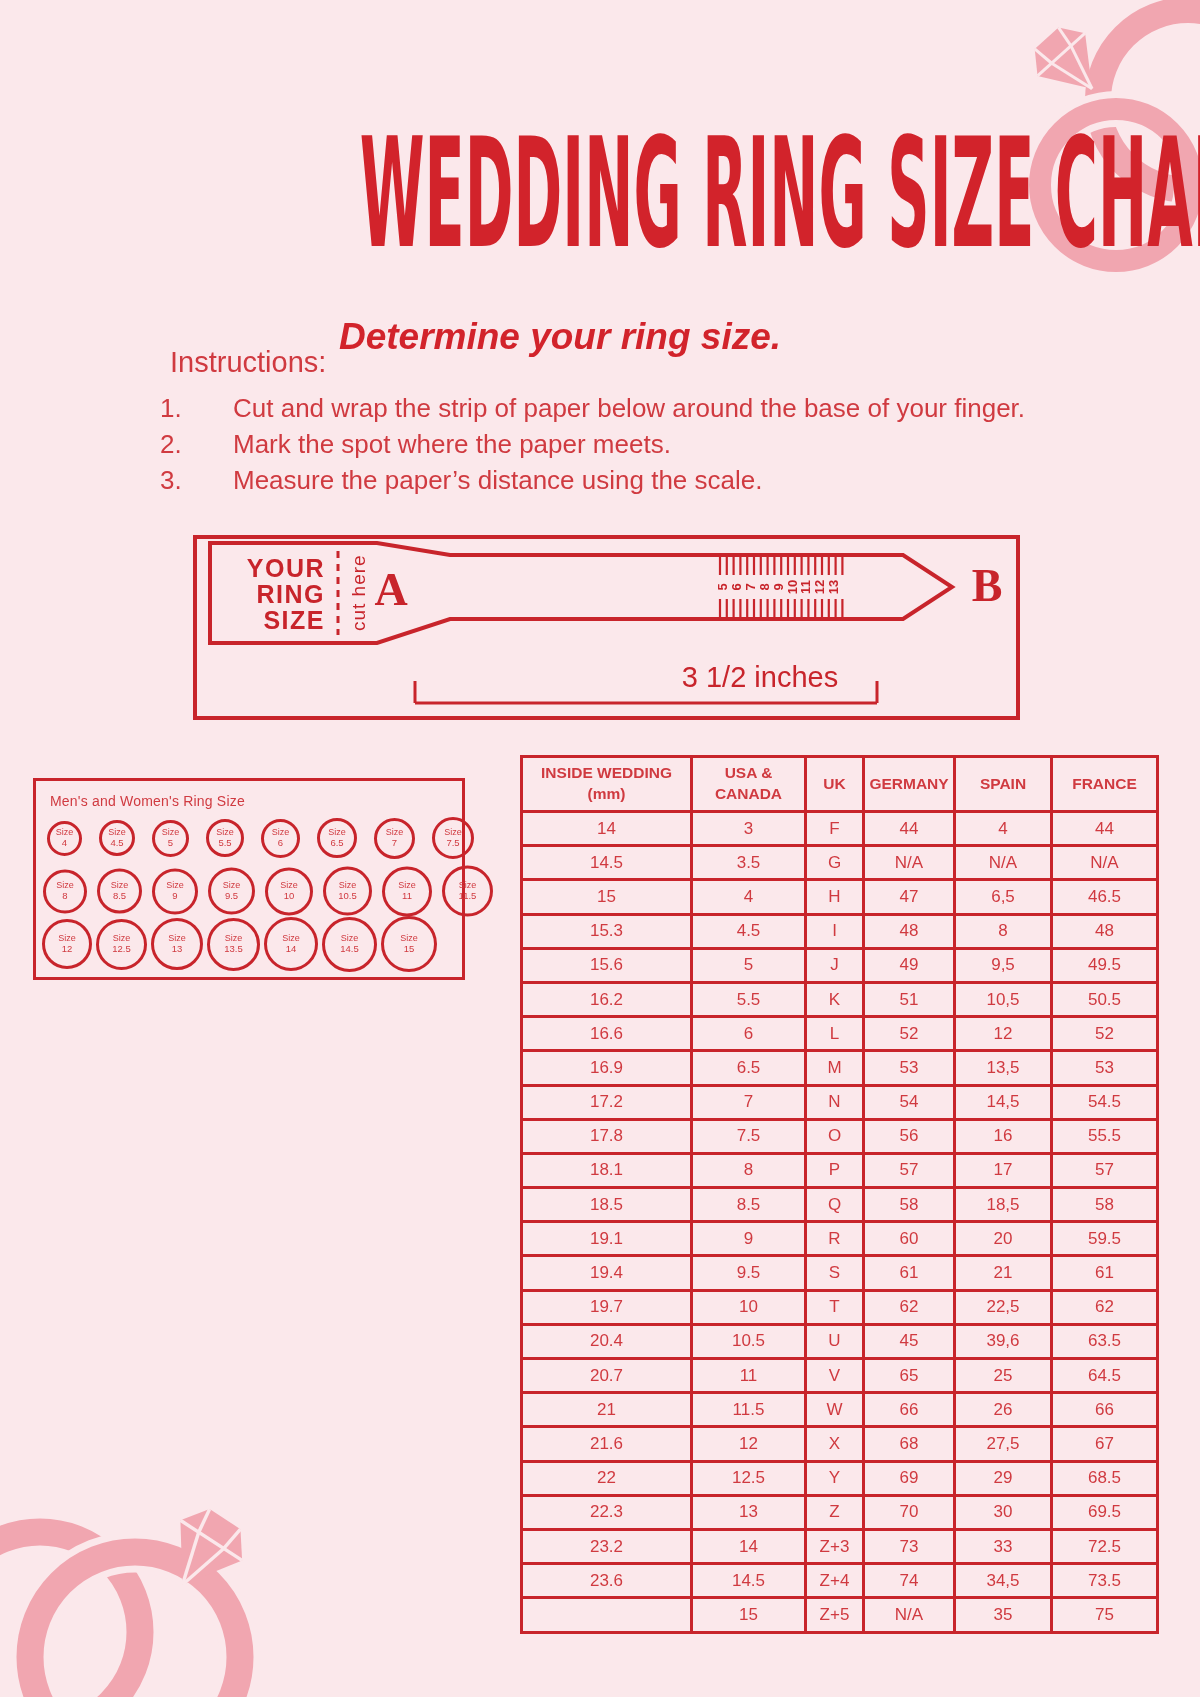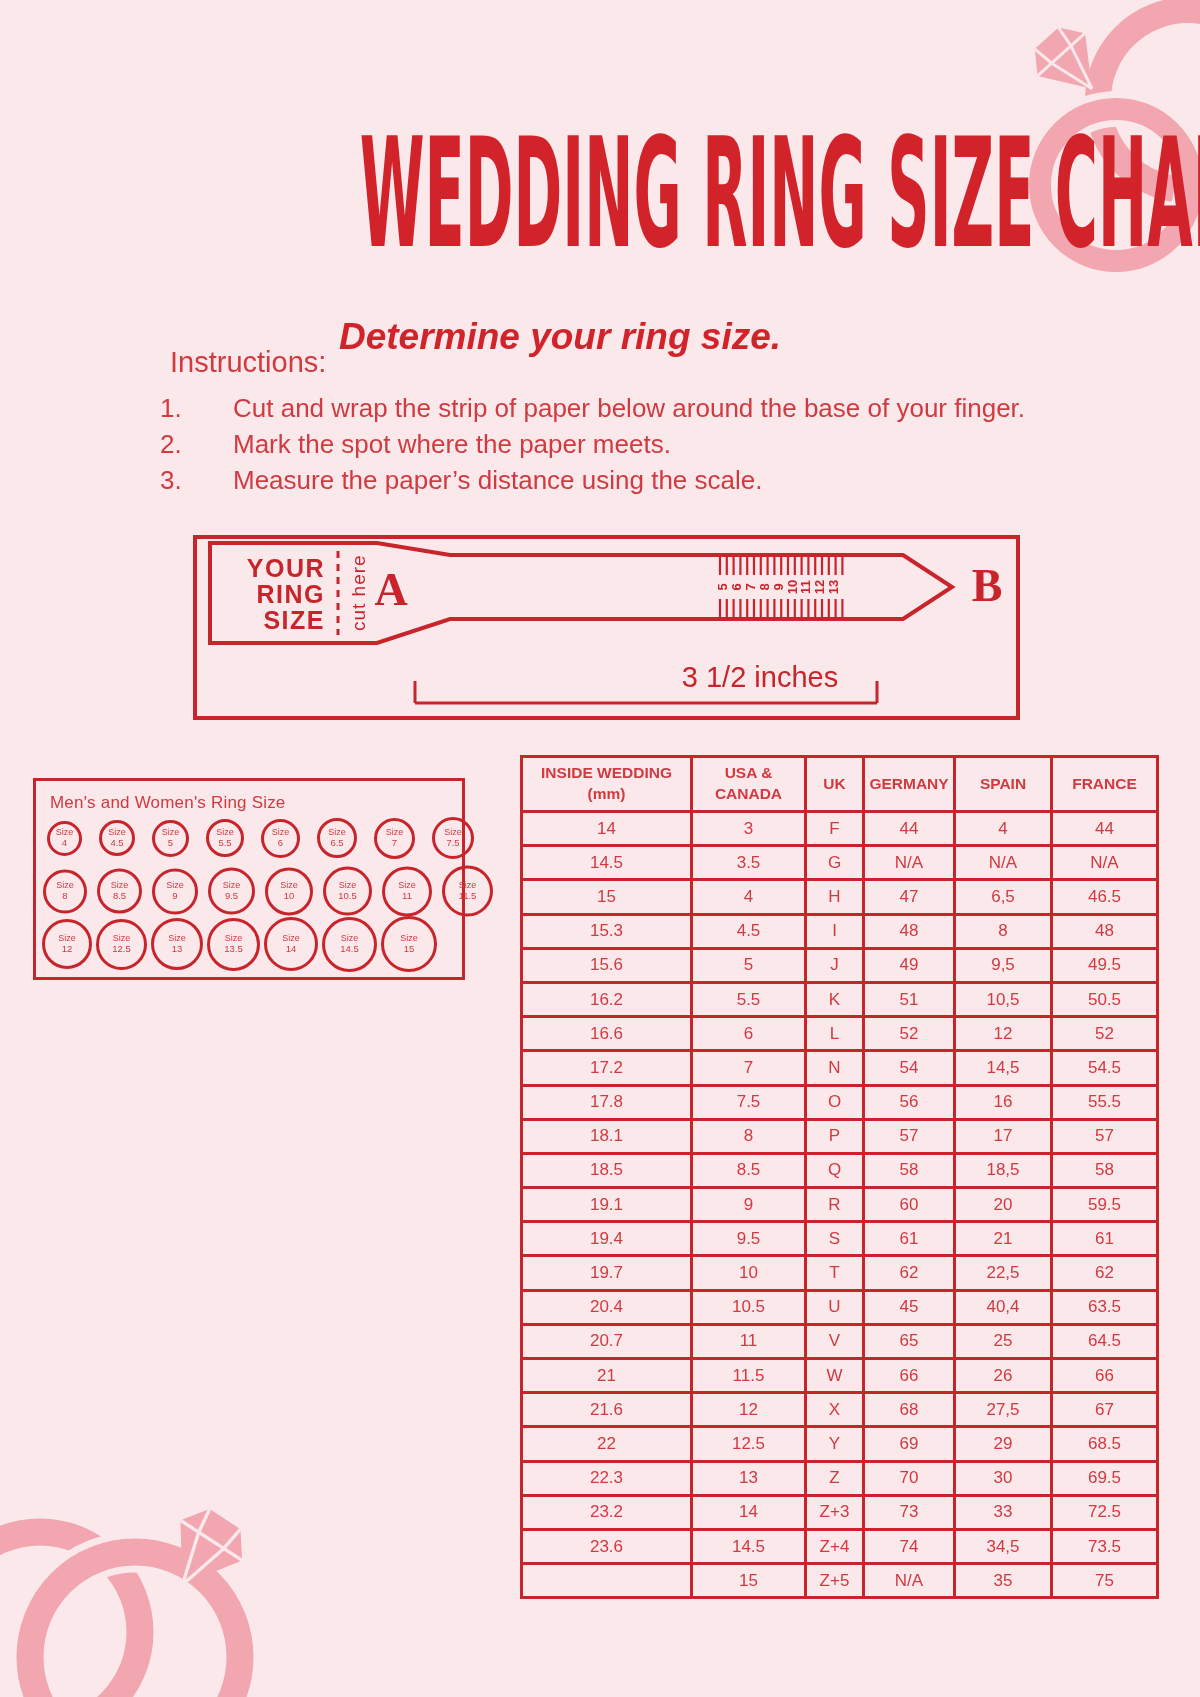--- a/index.html
+++ b/index.html
@@ -39,21 +39,21 @@
   .sizer-label{font-size:25px;font-weight:bold;letter-spacing:1.5px;}
   .cut-label{font-size:19px;letter-spacing:1px;}
   .point-letter{font-family:"Liberation Serif",serif;font-weight:bold;font-size:46px;}
   .ruler-num{font-size:13px;font-weight:bold;}
   .len-label{font-size:29px;}
   
   .ring-panel{
     position:absolute;left:33px;top:778px;width:432px;height:202px;
     border:3px solid var(--line-red);box-sizing:border-box;
   }
-  .ring-panel-title{position:absolute;left:14px;top:12px;font-size:17px;color:var(--text-red);letter-spacing:.2px;}
+  .ring-panel-title{position:absolute;left:14px;top:12px;font-size:14px;color:var(--text-red);letter-spacing:.2px;}
   .ring-row{position:absolute;display:flex;align-items:center;transform:translateY(-50%);}
   .ring-row-0{top:57px;left:11px;gap:17px;}
   .ring-row-1{top:110px;left:7px;gap:10px;}
   .ring-row-2{top:163px;left:6px;gap:4px;}
   .ring-circle{
     box-sizing:border-box;border:3.5px solid var(--line-red);border-radius:50%;
     color:var(--text-red);display:flex;flex-direction:column;align-items:center;
     justify-content:center;line-height:1.1;flex:none;text-align:center;
   }
   .circle-word{font-size:9px;}
@@ -385,20 +385,28 @@
         </tr>
         <tr>
           <td>16.6</td>
           <td>6</td>
           <td>L</td>
           <td>52</td>
           <td>12</td>
           <td>52</td>
         </tr>
         <tr>
+          <td>16.9</td>
+          <td>6.5</td>
+          <td>M</td>
+          <td>53</td>
+          <td>13,5</td>
+          <td>53</td>
+        </tr>
+        <tr>
           <td>17.2</td>
           <td>7</td>
           <td>N</td>
           <td>54</td>
           <td>14,5</td>
           <td>54.5</td>
         </tr>
         <tr>
           <td>17.8</td>
           <td>7.5</td>
@@ -445,21 +453,21 @@
           <td>T</td>
           <td>62</td>
           <td>22,5</td>
           <td>62</td>
         </tr>
         <tr>
           <td>20.4</td>
           <td>10.5</td>
           <td>U</td>
           <td>45</td>
-          <td>40,4</td>
+          <td>39,6</td>
           <td>63.5</td>
         </tr>
         <tr>
           <td>20.7</td>
           <td>11</td>
           <td>V</td>
           <td>65</td>
           <td>25</td>
           <td>64.5</td>
         </tr>

